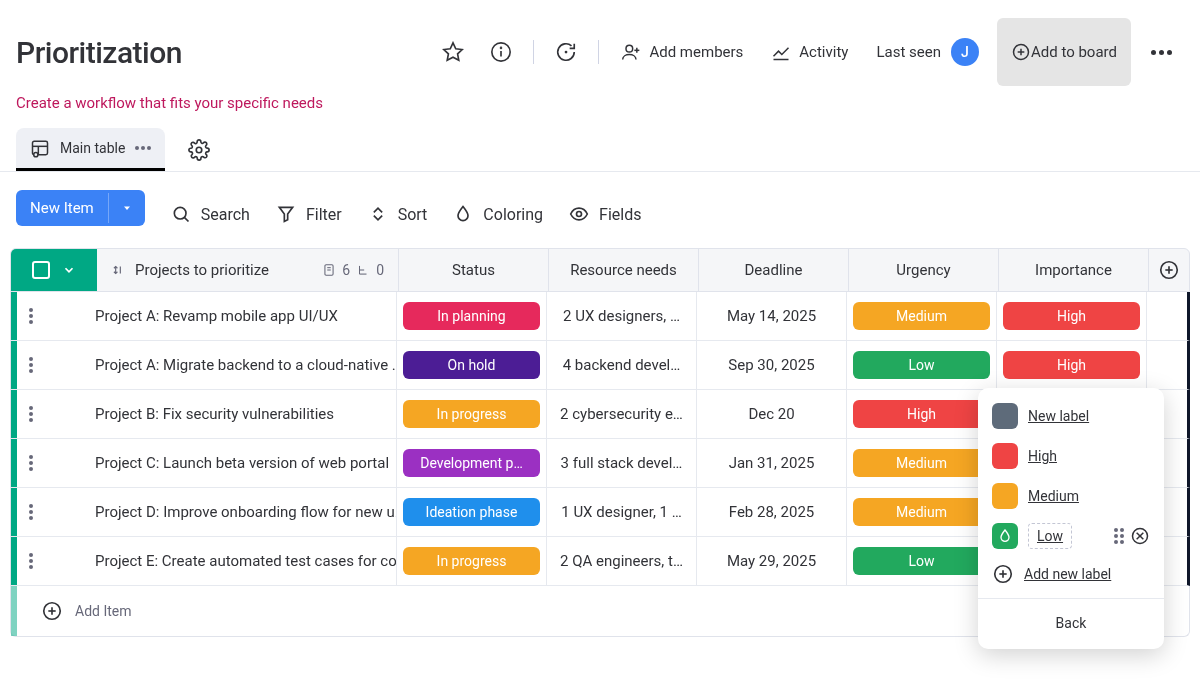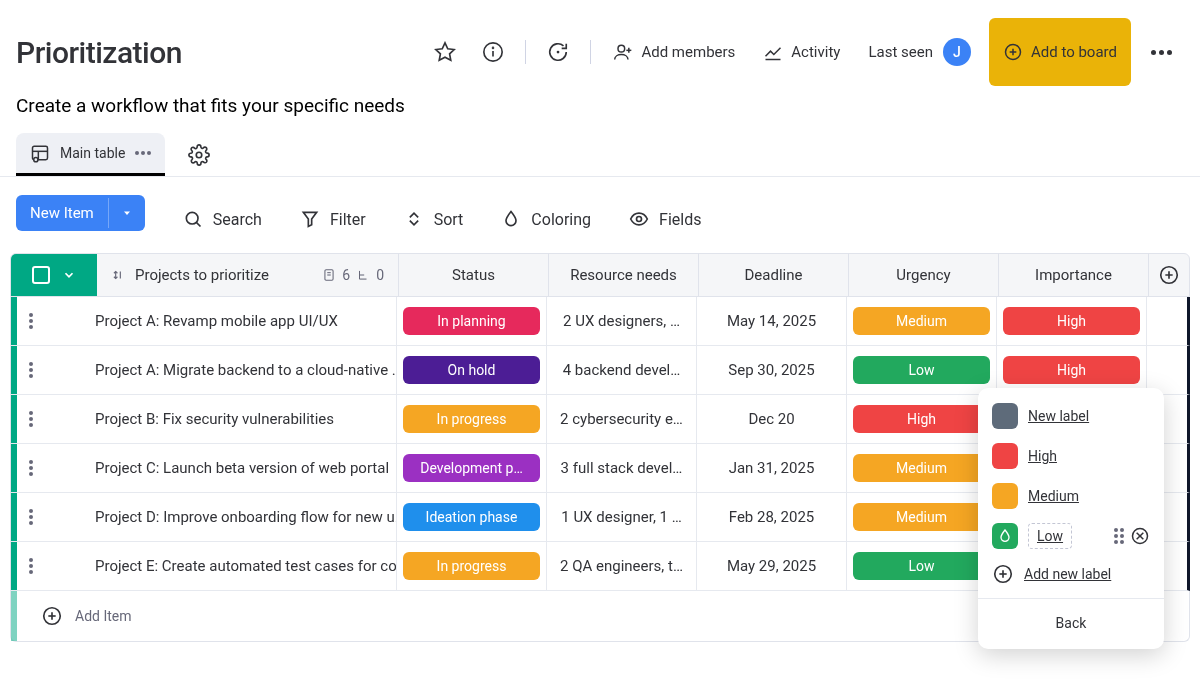--- a/index.html
+++ b/index.html
@@ -6,34 +6,34 @@
 body { font-family: -apple-system, BlinkMacSystemFont, "Segoe UI", Roboto, sans-serif; background: #fff; color: #323338; font-size: 14px; width: 1200px; height: 686px; overflow: hidden; position: relative; }
 
 
 .hdr { display: flex; align-items: center; padding: 18px 16px 0 16px; }
 .title { font-size: 30px; font-weight: 500; letter-spacing: -0.5px; }
 .hdr-actions { margin-left: auto; display: flex; align-items: center; gap: 8px; }
 .icon-btn { width: 40px; height: 40px; display: flex; align-items: center; justify-content: center; border-radius: 4px; cursor: pointer; }
 .vdiv { width: 1px; height: 24px; background: #d0d4e4; margin: 0 4px; }
 .hdr-item { display: flex; align-items: center; gap: 8px; padding: 8px 10px; border-radius: 4px; cursor: pointer; font-size: 15px; }
 .avatar { width: 28px; height: 28px; border-radius: 50%; background: #3b82f6; color: #fff; display: flex; align-items: center; justify-content: center; font-size: 14px; font-weight: 500; }
-.add-board { background: #eab308; border-radius: 6px; padding: 24px 14px; display: flex; align-items: center; gap: 8px; font-size: 15px; cursor: pointer; }
+.add-board { background: #e5e5e5; border-radius: 6px; padding: 24px 14px; display: flex; align-items: center; gap: 0; font-size: 15px; cursor: pointer; }
 .more-dots { display: flex; gap: 3px; margin: 0 12px; cursor: pointer; }
 .more-dots span { width: 5px; height: 5px; border-radius: 50%; background: #323338; }
 
-.subtitle { font-size: 19px; color: #000000; padding: 8px 16px 16px 16px; }
+.subtitle { font-size: 15px; color: #be185d; padding: 8px 16px 16px 16px; }
 
 
 .views { display: flex; align-items: center; gap: 14px; padding: 0 16px; border-bottom: 1px solid #e6e9ef; }
 .view-tab { display: flex; align-items: center; gap: 10px; background: #eef0f5; border-radius: 8px 8px 0 0; padding: 10px 14px; cursor: pointer; border-bottom: 3px solid #000000; }
 .view-tab .tri { display: flex; gap: 2px; }
 .view-tab .tri span { width: 4px; height: 4px; border-radius: 50%; background: #676879; }
 
 
-.toolbar { display: flex; align-items: center; gap: 38px; padding: 18px 16px 22px 16px; text-align: center; }
+.toolbar { display: flex; align-items: center; gap: 26px; padding: 18px 16px 22px 16px; text-align: center; }
 .new-item { background: #3b82f6; color: #fff; border-radius: 6px; display: flex; align-items: center; font-size: 15px; cursor: pointer; }
 .new-item-main { padding: 9px 14px; }
 .new-item-caret { padding: 9px 12px; border-left: 1px solid rgba(255,255,255,0.3); }
 .tool { display: flex; align-items: center; gap: 10px; cursor: pointer; font-size: 16px; color: #323338; margin-top: 12px; }
 
 
 .tbl { padding: 0 10px; }
 .thead { display: flex; background: #f5f6f8; border: 1px solid #e0e3eb; border-radius: 6px 6px 0 0; overflow: hidden; }
 .th-ctrl { width: 88px; background: #00a884; display: flex; align-items: center; justify-content: center; gap: 12px; }
 .chk { width: 18px; height: 18px; border: 2px solid #fff; border-radius: 3px; }

